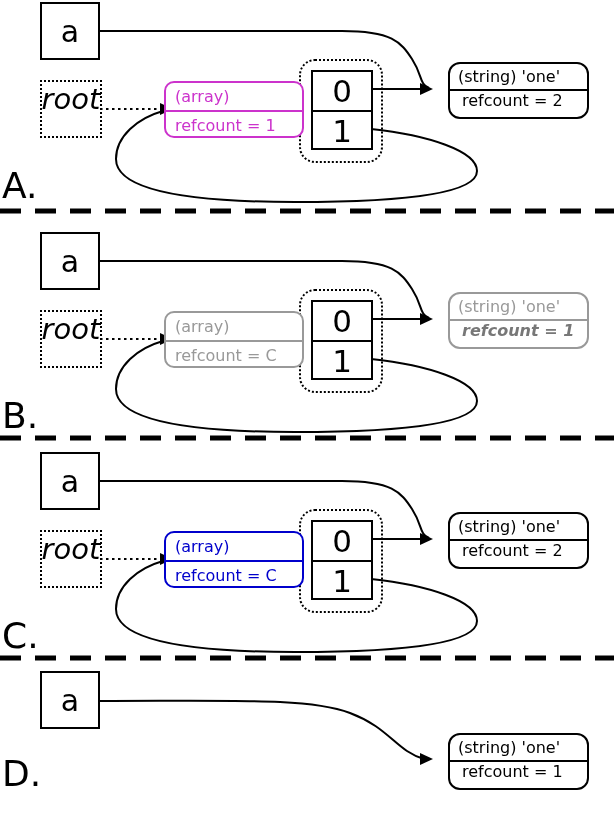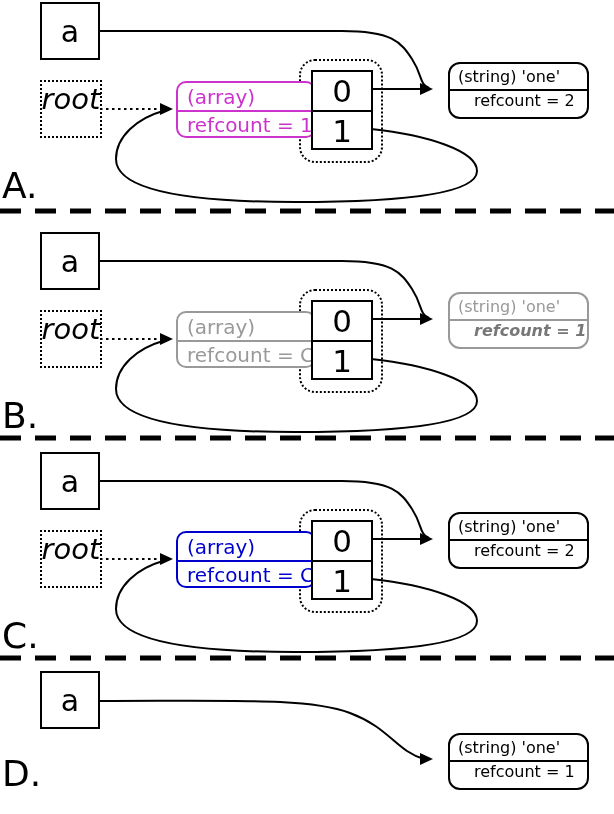--- a/index.html
+++ b/index.html
@@ -7,36 +7,36 @@
        font-family:"DejaVu Sans","Liberation Sans",sans-serif;color:#000;}
   #stage{position:absolute;inset:0;width:614px;height:814px;}
   svg.wires{position:absolute;left:0;top:0;z-index:1;}
   .panel{position:absolute;left:0;width:614px;z-index:2;}
   .box{position:absolute;background:#fff;box-sizing:border-box;}
   .a-box{left:40px;top:0;width:60px;height:58px;border:2px solid #000;
          display:flex;align-items:center;justify-content:center;font-size:30px;}
   .root-box{left:40px;top:78px;width:62px;height:58px;border:2px dotted #000;
          display:flex;align-items:flex-start;justify-content:center;
          font-size:29px;font-style:italic;}
-  .array-box{left:176px;top:79px;width:140px;height:57px;border:2px solid #cc33cc;
-         border-radius:10px;color:#cc33cc;font-size:20px;overflow:hidden;}
+  .array-box{left:164px;top:79px;width:140px;height:57px;border:2px solid #cc33cc;
+         border-radius:10px;color:#cc33cc;font-size:16px;overflow:hidden;}
   .array-box .row1{height:27px;border-bottom:2px solid;display:flex;
          align-items:center;padding-left:9px;}
   .array-box .row2{height:26px;display:flex;align-items:center;padding-left:9px;}
   .dotted-container{left:299px;top:57px;width:84px;height:104px;
          border:2px dotted #000;border-radius:16px;background:transparent;}
   .cells{left:311px;top:68px;width:62px;height:80px;border:2px solid #000;}
   .cell{height:38px;display:flex;align-items:center;justify-content:center;
          font-size:31px;}
   .cell.first{border-bottom:2px solid #000;}
   .string-box{left:448px;top:60px;width:141px;height:57px;border:2px solid #000;
          border-radius:12px;font-size:16px;overflow:hidden;}
   .string-box .row1{height:25px;border-bottom:2px solid;display:flex;
          align-items:center;padding-left:8px;}
-  .string-box .row2{height:18px;display:flex;align-items:center;padding-left:24px;}
+  .string-box .row2{height:18px;display:flex;align-items:center;padding-left:12px;}
   .panel-label{position:absolute;left:2px;top:166px;font-size:36px;line-height:1;}
   
   .panel-b .array-box{border-color:#999999;color:#999999;}
   .panel-b .string-box{border-color:#999999;color:#999999;}
   .panel-b .string-box .row2{color:#777777;font-weight:bold;font-style:italic;}
   .panel-c .array-box{border-color:#0000cc;color:#0000cc;}
   .panel-d .panel-label{top:85px;}
   .panel-d .string-box{top:62px;}
   .wire{fill:none;stroke:#000;stroke-width:2;}
   .wire-dotted{fill:none;stroke:#000;stroke-width:2;stroke-dasharray:2.5 3.5;}

